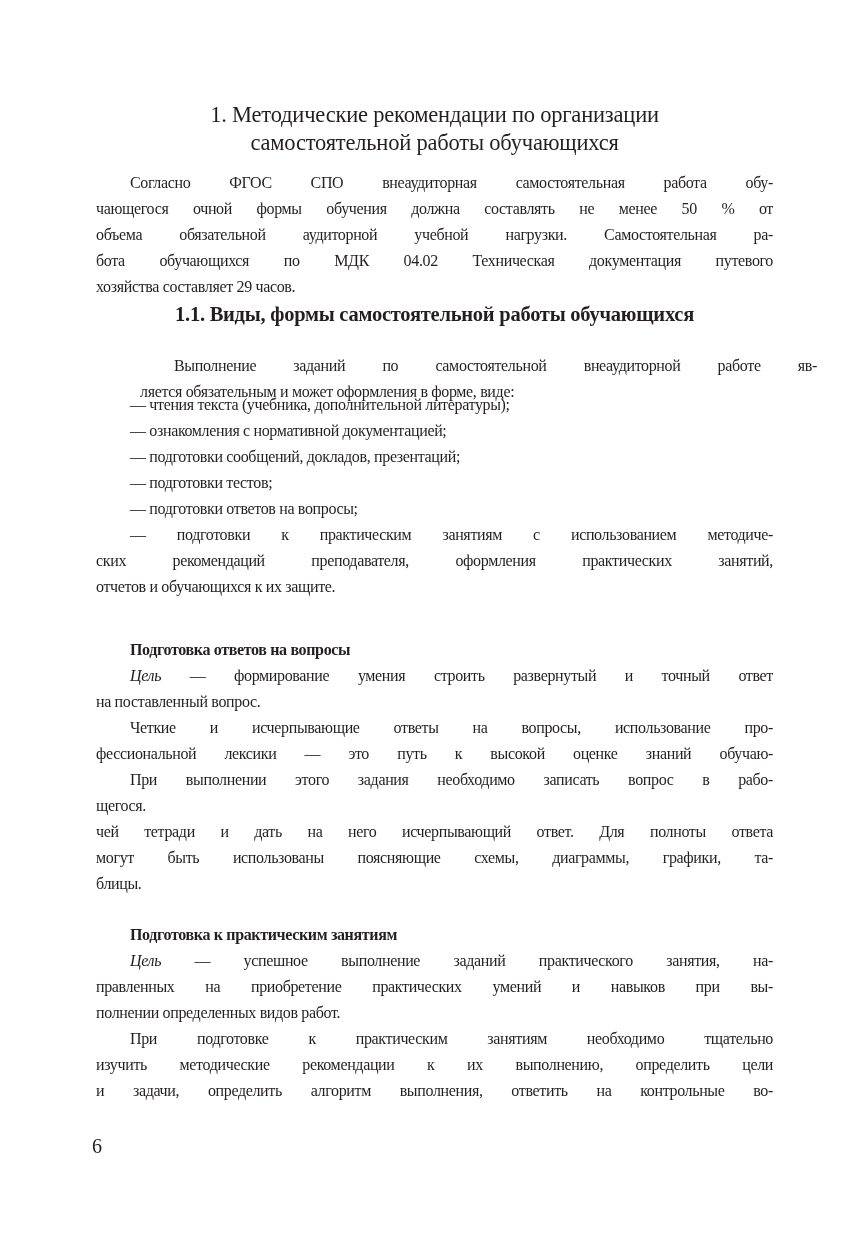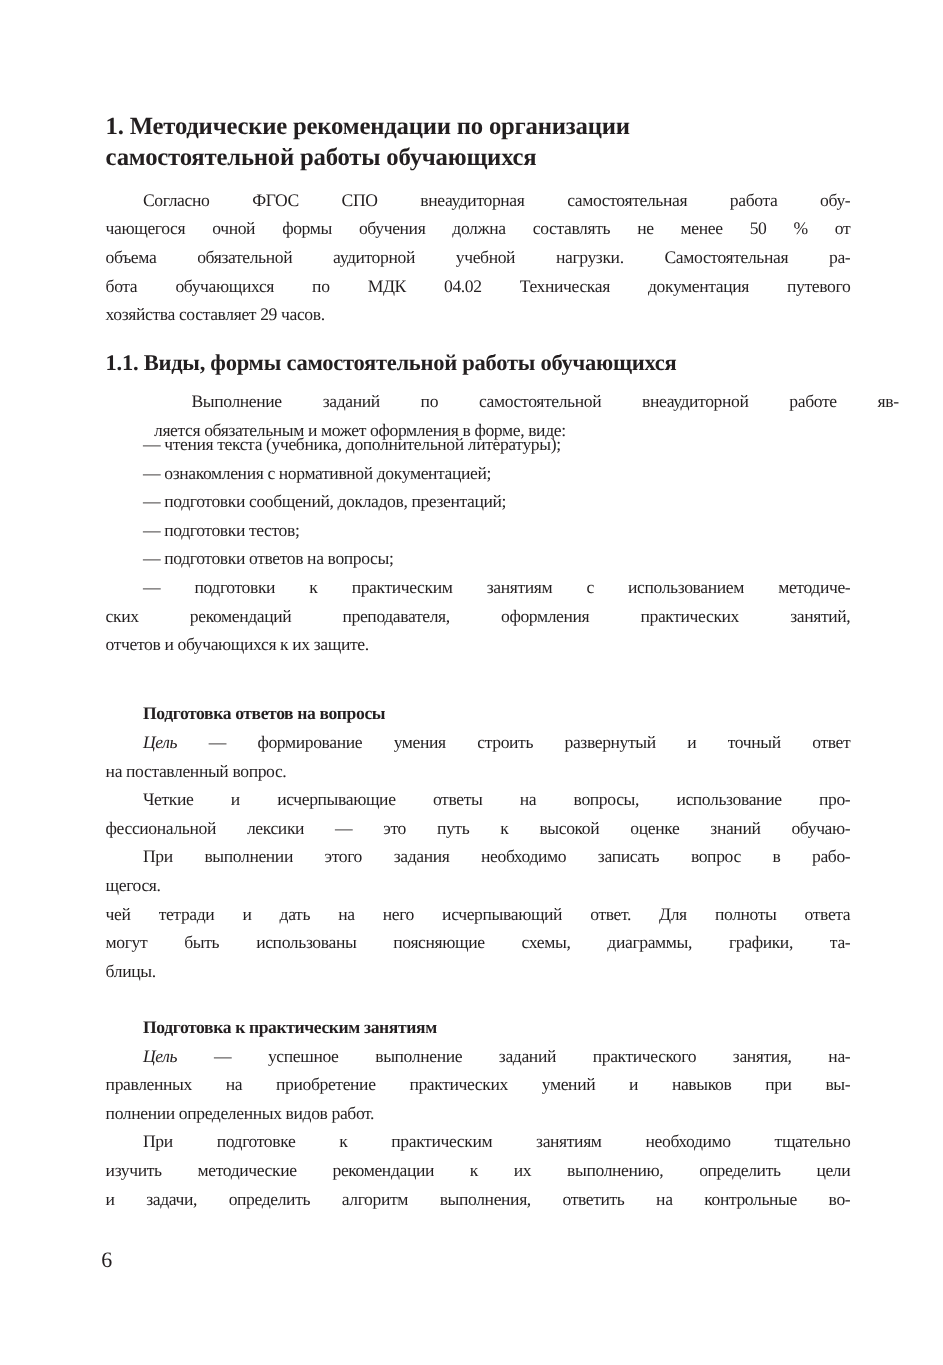--- a/index.html
+++ b/index.html
@@ -4,36 +4,36 @@
 <style>
   html, body { margin: 0; padding: 0; background: #ffffff; }
   body { width: 857px; height: 1241px; position: relative; overflow: hidden; }
   .page {
     position: absolute; left: 0; top: 0; width: 857px; height: 1241px;
     background: #ffffff; color: #231f20;
     font-family: "Liberation Serif", "DejaVu Serif", serif;
   }
   .title {
     position: absolute; left: 96px; width: 677px; top: 101px;
-    text-align: left; font-weight: bold; font-size: 22.5px; line-height: 28px;
+    text-align: center; font-weight: normal; font-size: 22.5px; line-height: 28px;
     letter-spacing: -0.2px;
   }
   .title .tl { display: block; }
   .block { position: absolute; left: 96px; width: 677px; }
   .ln {
     display: block; height: 26px; line-height: 26px; font-size: 16px;
     white-space: nowrap; text-align: justify; text-align-last: justify;
     letter-spacing: -0.35px; word-spacing: 0px;
   }
   .ln.last { text-align: right; text-align-last: left; }
   .ln.ind { padding-left: 34px; }
   .ln.ind.last { }
   .h2 {
-    position: absolute; left: 96px; width: 677px; top: 316px;
-    font-weight: bold; font-size: 20.5px; line-height: 28px;
+    position: absolute; left: 96px; width: 677px; top: 300px;
+    text-align: center; font-weight: bold; font-size: 20.5px; line-height: 28px;
     letter-spacing: -0.25px;
   }
   .h3 { font-weight: bold; }
   .it { font-style: italic; }
   .pagenum {
     position: absolute; left: 92px; top: 1134px; font-size: 20px; line-height: 24px;
   }
 </style>
 </head>
 <body>

